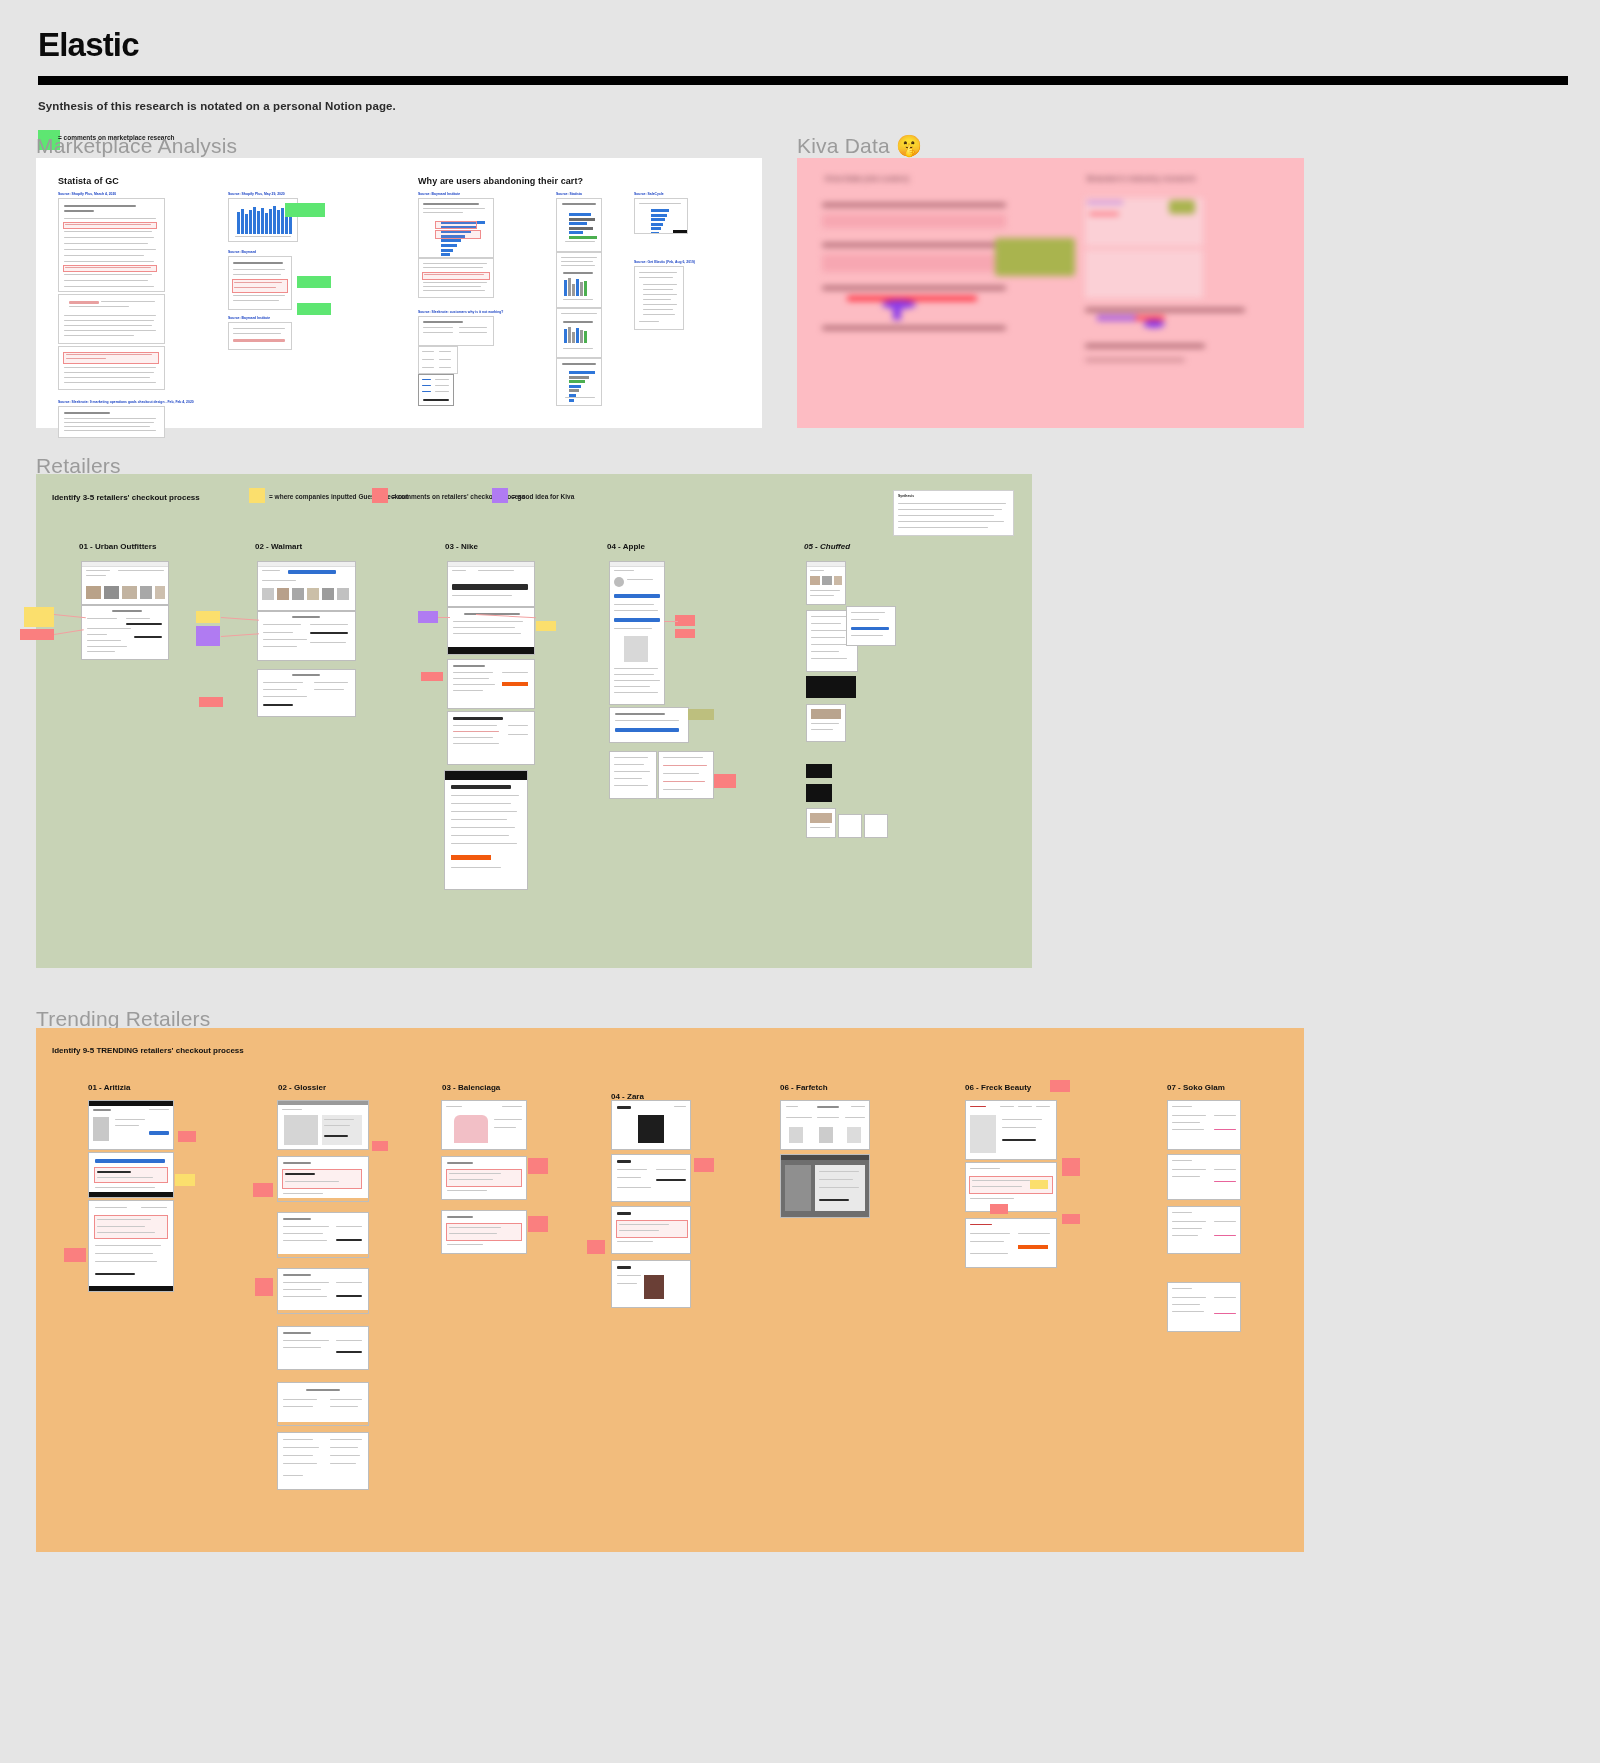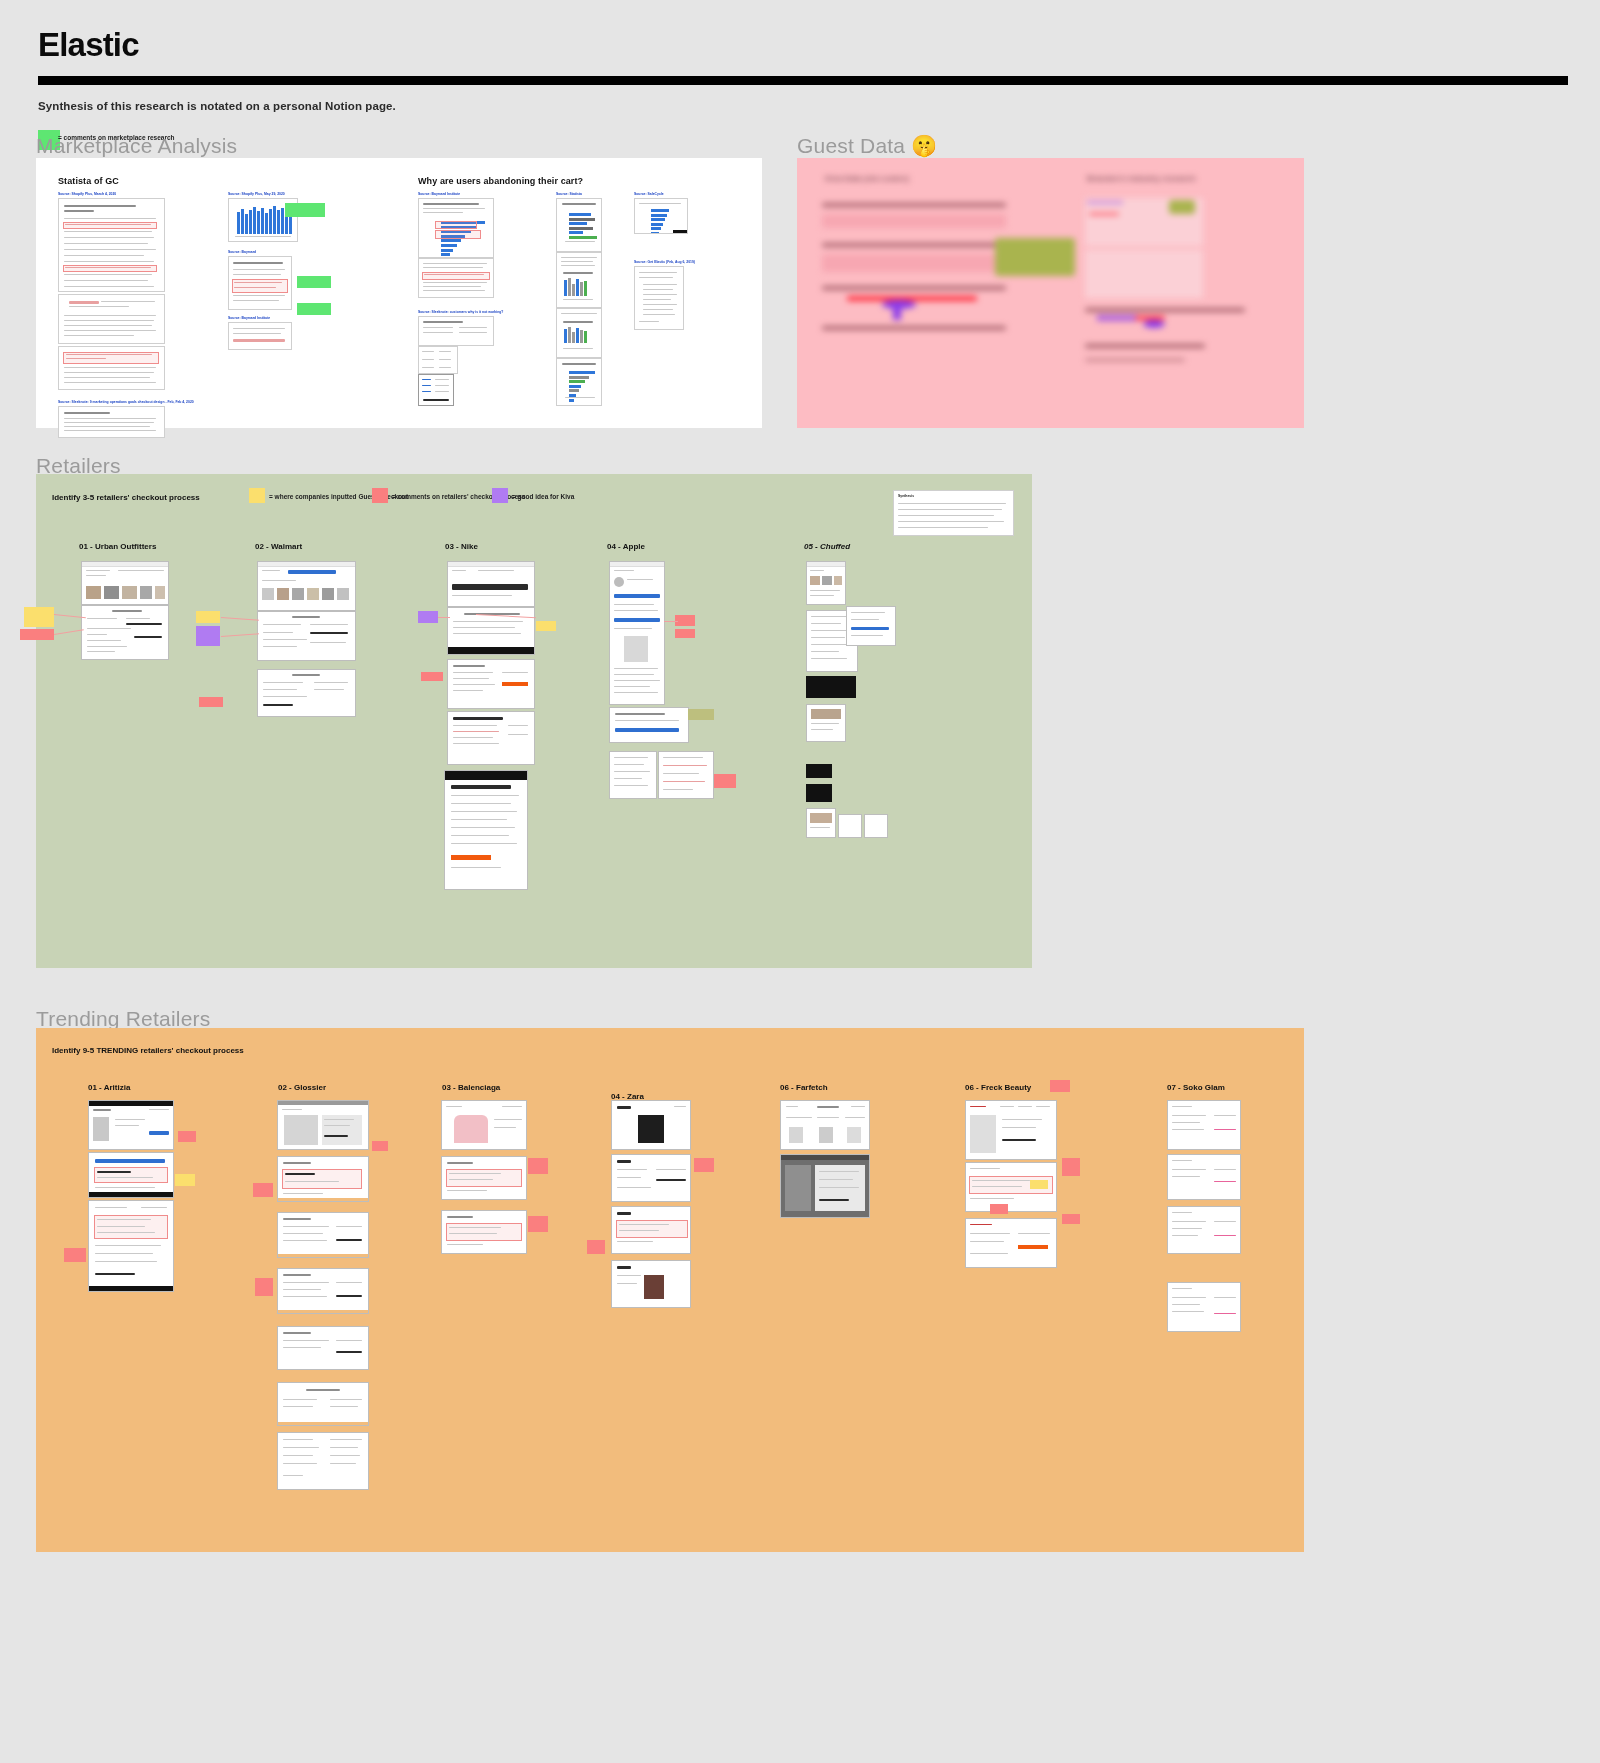--- a/index.html
+++ b/index.html
@@ -365,21 +365,21 @@
         <div class="ln" style="left:8px;top:27px;width:34px;"></div>
         <div class="ln" style="left:8px;top:32px;width:28px;"></div>
         <div class="ln" style="left:8px;top:37px;width:34px;"></div>
         <div class="ln" style="left:8px;top:42px;width:30px;"></div>
         <div class="ln" style="left:8px;top:47px;width:32px;"></div>
         <div class="ln" style="left:4px;top:54px;width:20px;"></div>
       </div>
     </div>
   </div>
 
-  <div class="sec-h" style="left:797px;top:134px;">Guest Data 🤫</div>
+  <div class="sec-h" style="left:797px;top:134px;">Kiva Data 🤫</div>
   <div class="panel panel-kiva">
     <div class="kv-blur" style="position:absolute;inset:0;">
       <div class="kv-title" style="left:28px;top:16px;">Kiva Data (via Looker)</div>
       <div class="kv-line" style="left:25px;top:45px;width:184px;"></div>
       <div class="kv-soft" style="left:25px;top:56px;width:184px;height:14px;"></div>
       <div class="kv-line" style="left:25px;top:85px;width:184px;"></div>
       <div class="kv-soft" style="left:25px;top:96px;width:184px;height:18px;"></div>
       <div class="kv-line" style="left:25px;top:128px;width:184px;"></div>
       <div class="kv-red" style="left:50px;top:138px;width:130px;height:5px;"></div>
       <div class="kv-pur" style="left:85px;top:142px;width:34px;height:9px;border-radius:50%;"></div>

